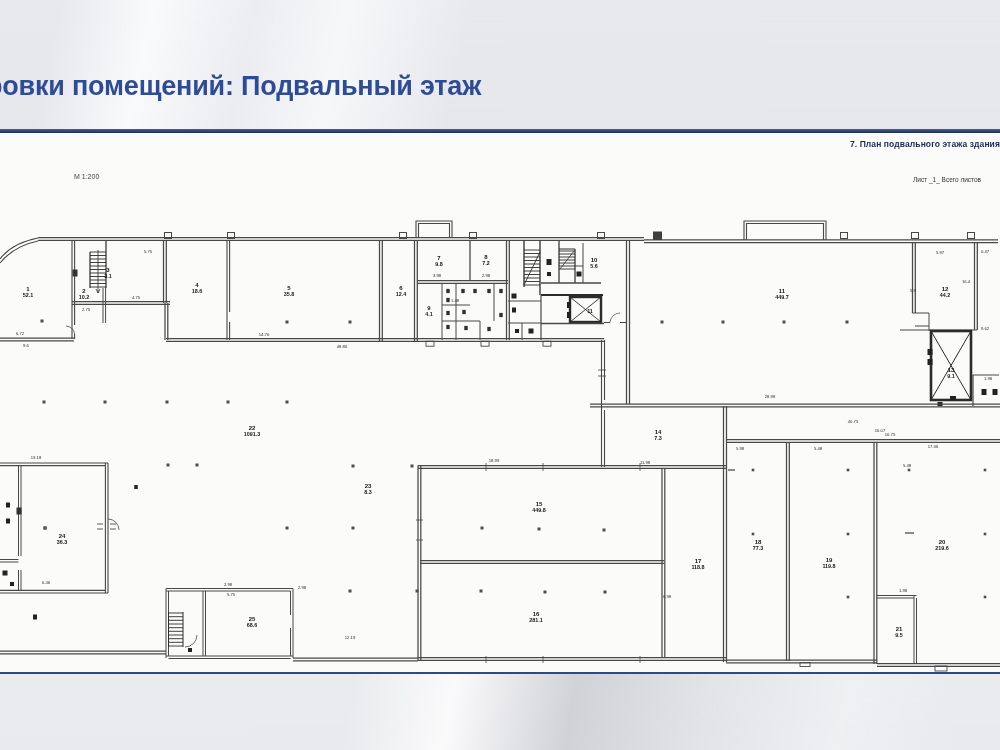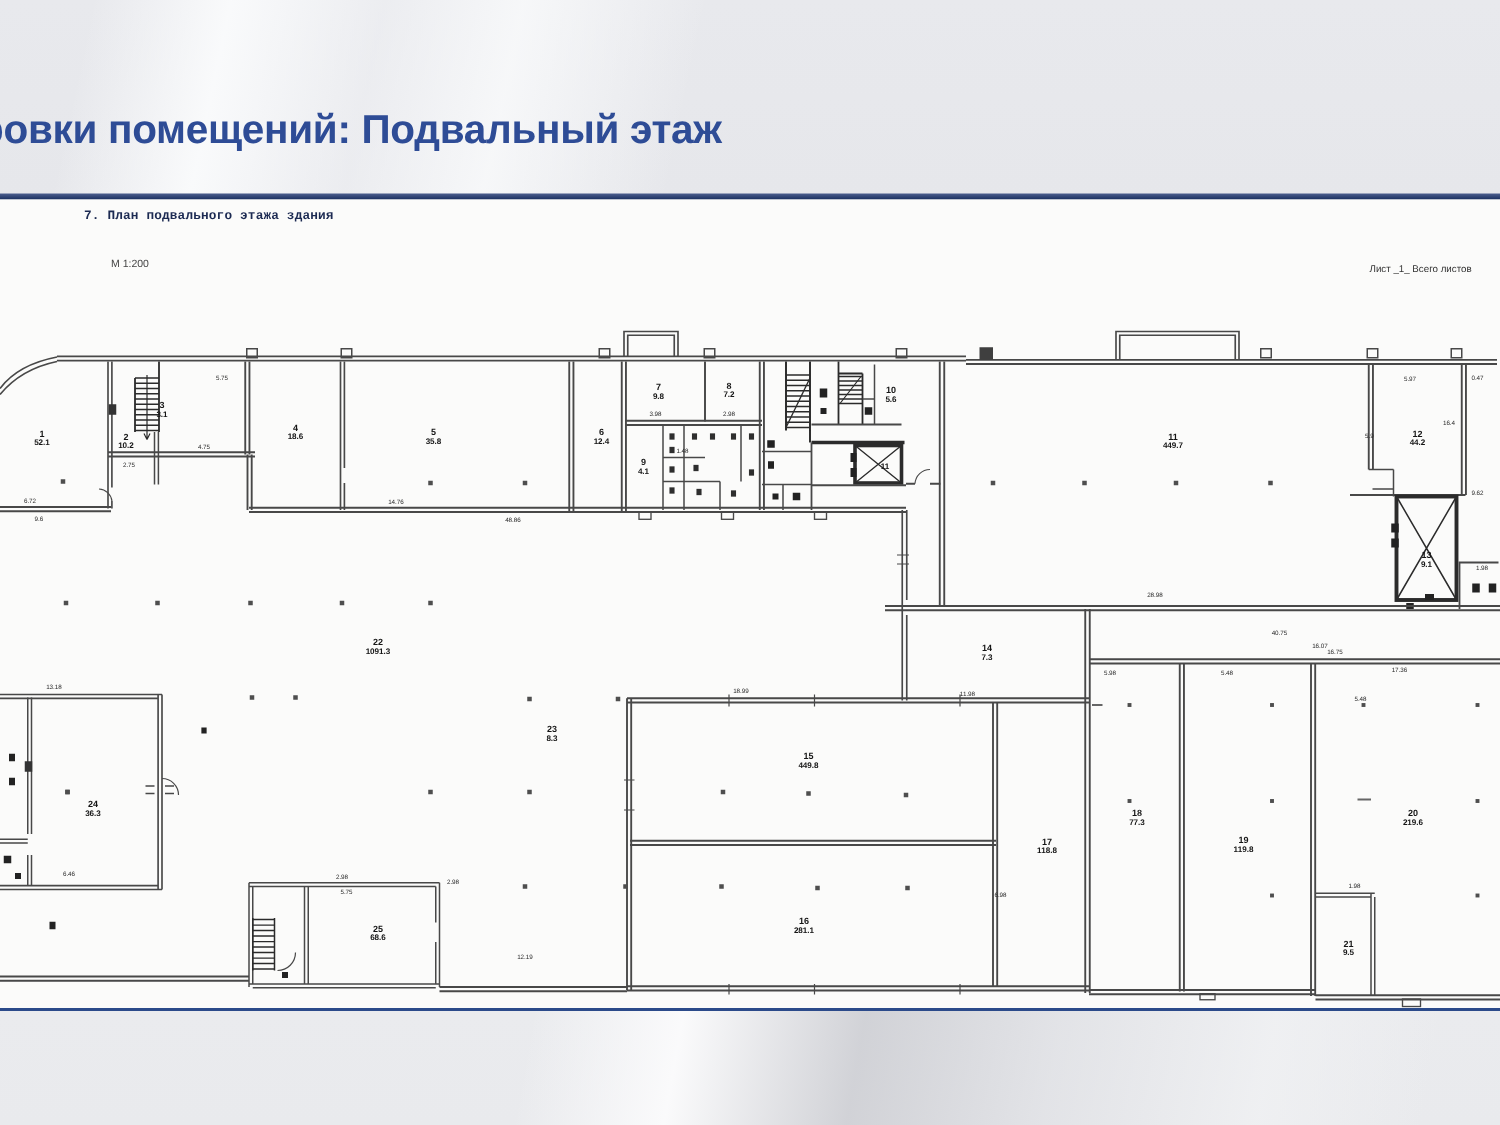--- a/index.html
+++ b/index.html
@@ -20,22 +20,22 @@
   }
   .title { position:absolute; left:-14px; top:71px; color:#2e4c96;
            font-size:27px; font-weight:bold; letter-spacing:-0.2px; white-space:nowrap; }
   .rule-top { position:absolute; left:0; top:128.5px; width:1000px; height:4px;
               background:linear-gradient(#4d5f8e, #1a2f60); }
   .sheet { position:absolute; left:0; top:132.5px; width:1000px; height:539px;
            background:#fbfbfa; }
   .rule-bot { position:absolute; left:0; top:671.5px; width:1000px; height:2.6px;
               background:#2b4a8a; }
   svg { position:absolute; left:0; top:0; }
-  .h1 { position:absolute; top:138.5px; left:56px; width:944px; text-align:left;
-        font-size:8.5px; font-weight:bold; color:#1c2a52; letter-spacing:0.1px;font-family:Liberation Mono, monospace; }
+  .h1 { position:absolute; top:138.5px; left:56px; width:944px; text-align:right;
+        font-size:8.5px; font-weight:bold; color:#1c2a52; letter-spacing:0.1px; }
   .scale { position:absolute; top:173px; left:74px; font-size:7px; color:#444; }
   .sheetno { position:absolute; top:176px; left:913px; font-size:6.5px; color:#333; }
 </style>
 </head>
 <body>
 
 <div class="bg"></div>
 
 <div class="bgtop"></div>
 

